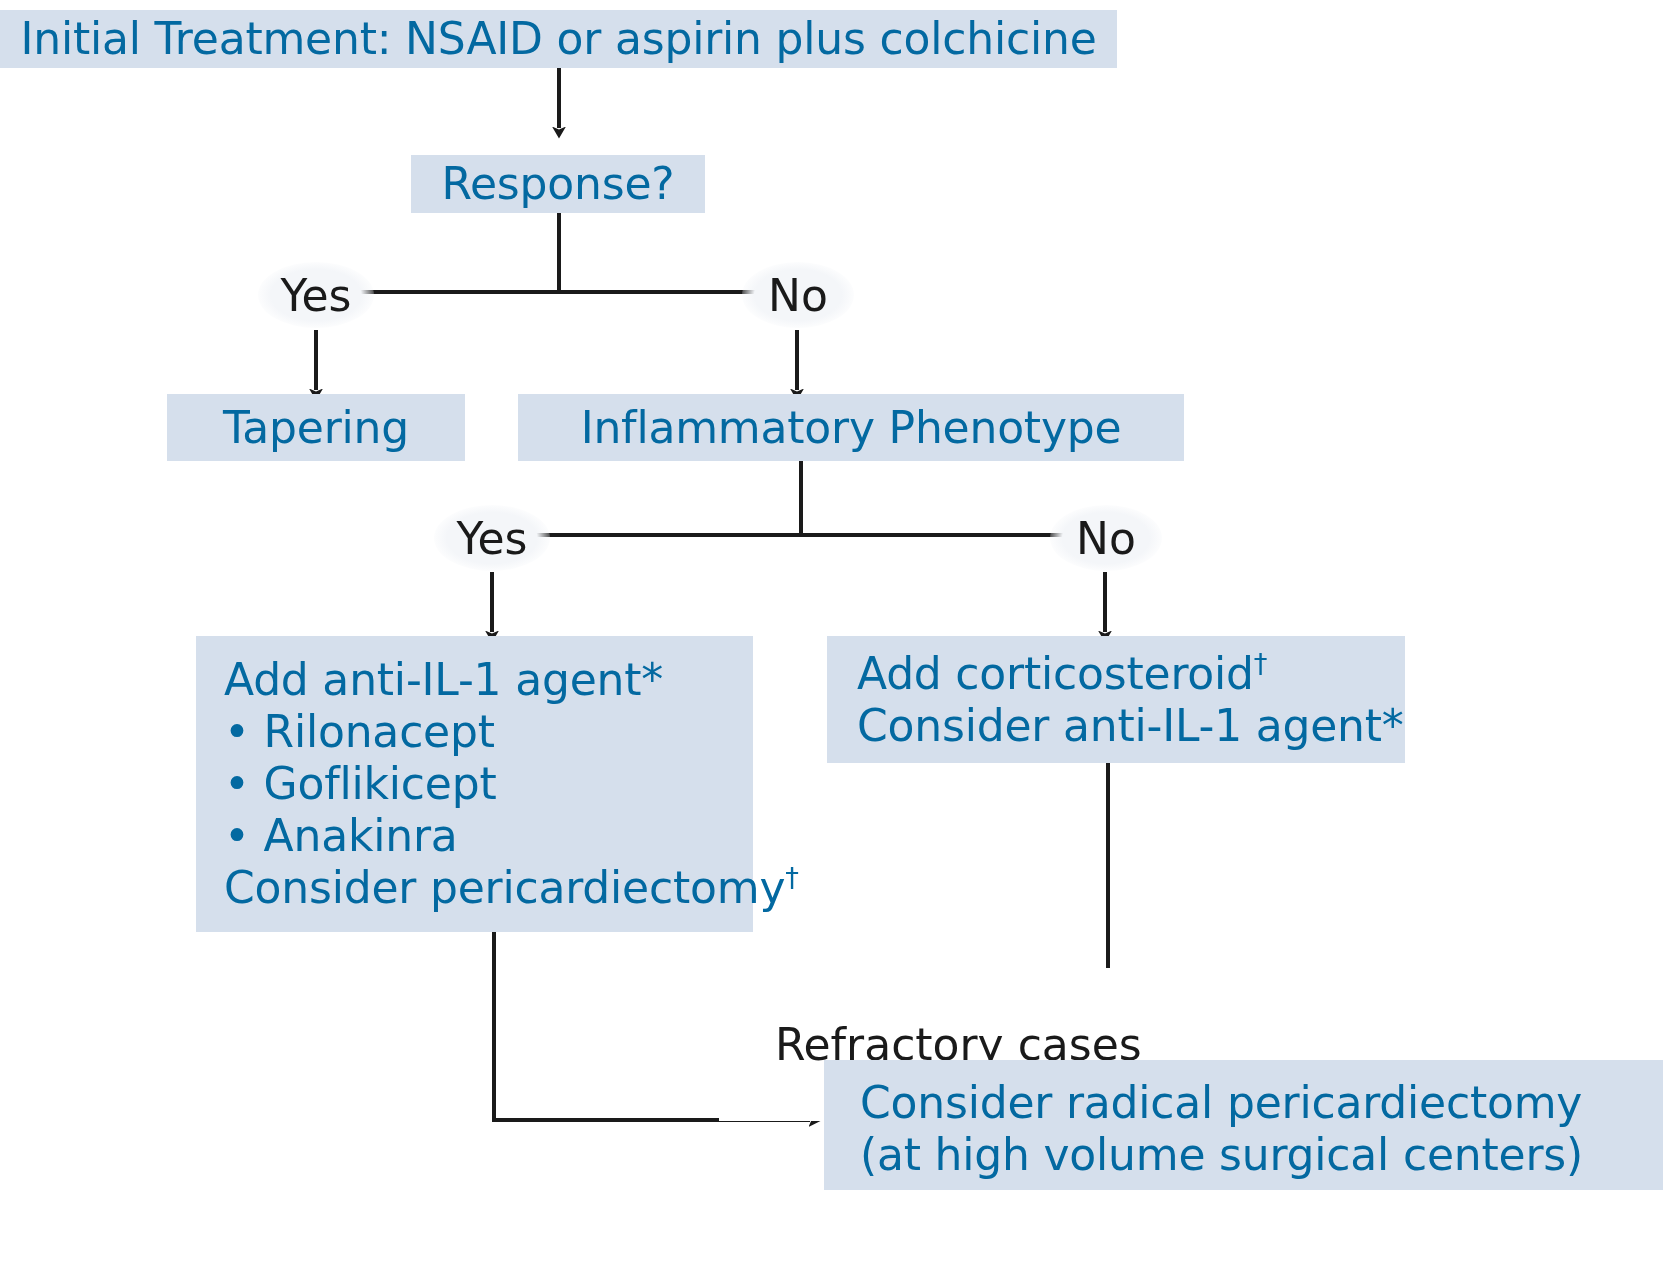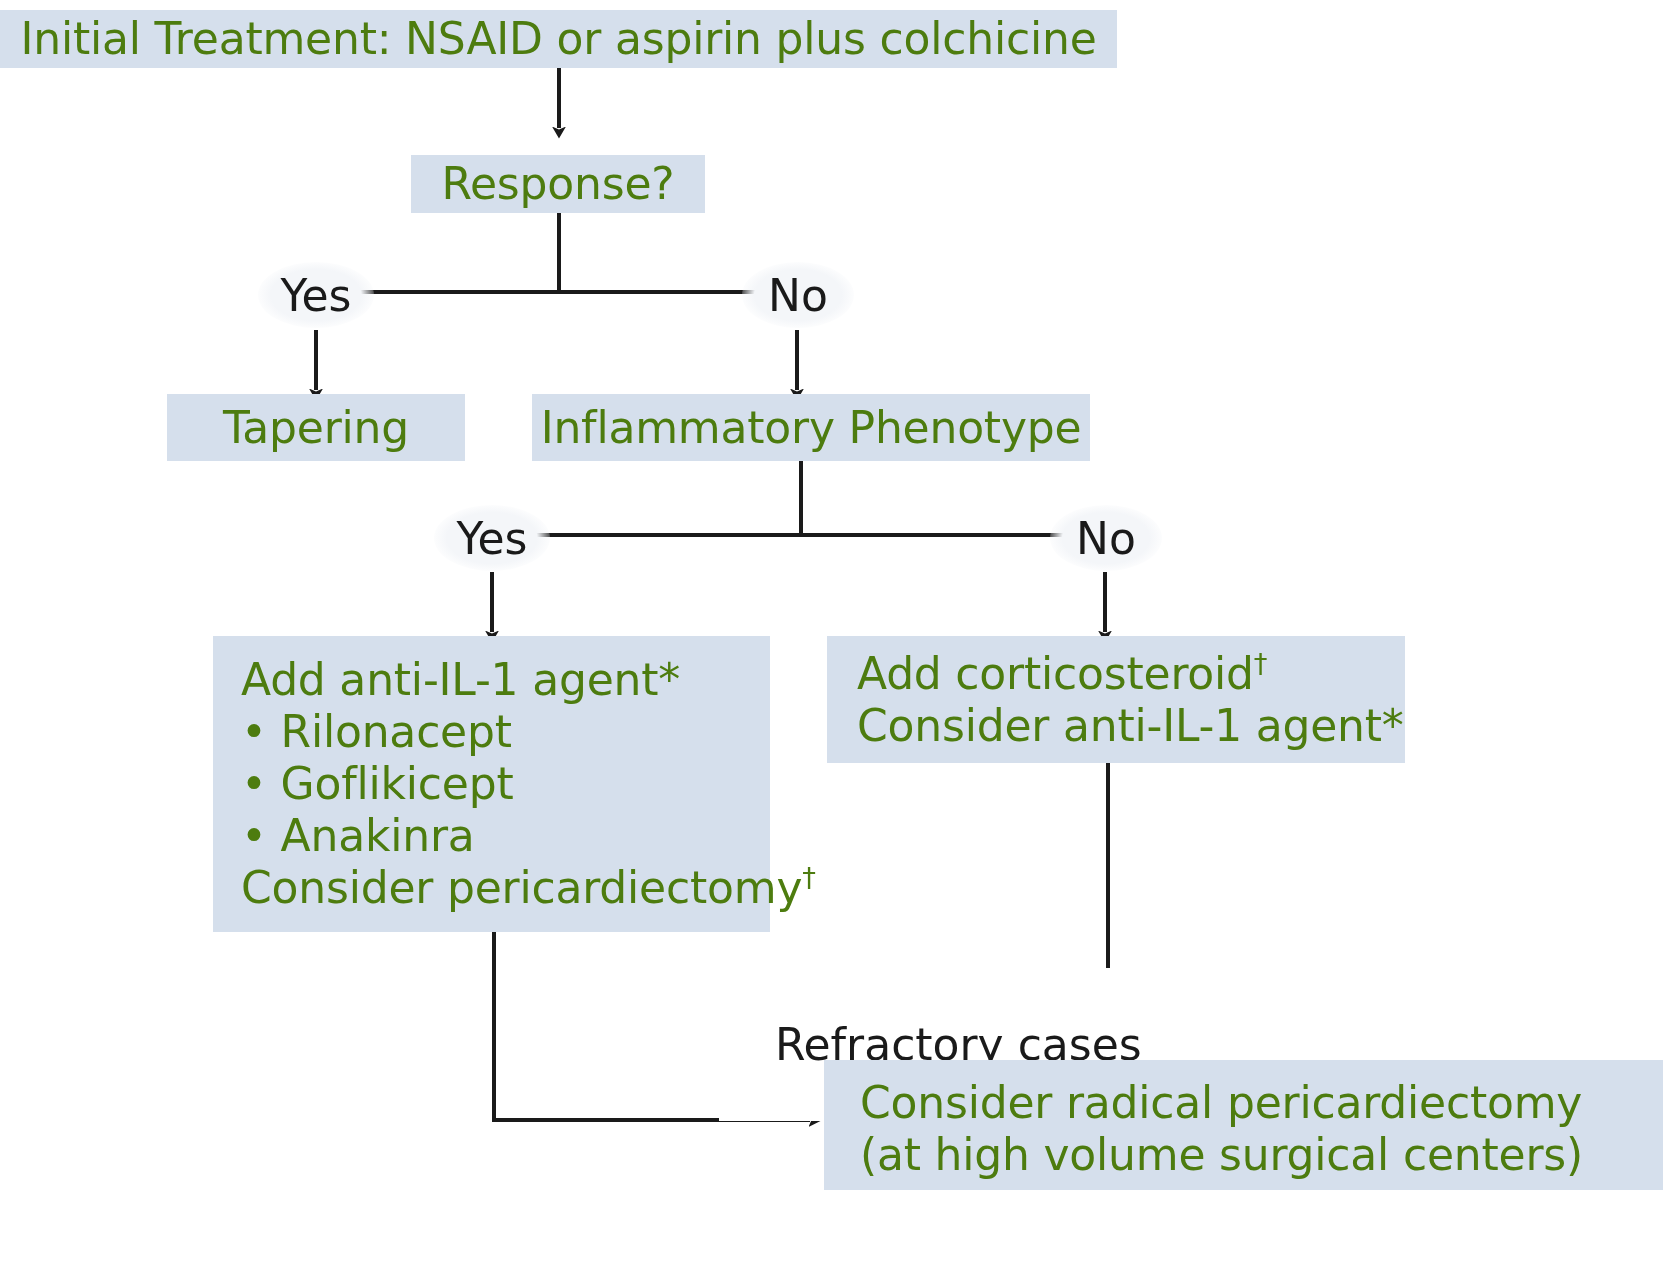--- a/index.html
+++ b/index.html
@@ -21,21 +21,21 @@
     position: absolute;
     left: 0;
     top: 0;
     width: 1663px;
     height: 1264px;
     pointer-events: none;
   }
   .box {
     position: absolute;
     background: #d5dfec;
-    color: #4d7c0f;
+    color: #0369a1;
     display: flex;
     flex-direction: column;
     justify-content: center;
     box-sizing: border-box;
   }
   .box .line {
     white-space: pre;
     line-height: 1.18;
   }
   .boxtext {
@@ -141,33 +141,33 @@
   </div>
 
   <div class="label-node" style="left:742px; top:262px; width:112px; height:66px;">
     <span>No</span>
   </div>
 
   <div class="box center-text" style="left:167px; top:394px; width:298px; height:67px;">
     <div class="line boxtext">Tapering</div>
   </div>
 
-  <div class="box center-text" style="left:532px; top:394px; width:558px; height:67px;text-align:center;">
+  <div class="box center-text" style="left:518px; top:394px; width:666px; height:67px;text-align:center;">
     <div class="line boxtext">Inflammatory Phenotype</div>
   </div>
 
   <div class="label-node" style="left:434px; top:505px; width:116px; height:66px;">
     <span>Yes</span>
   </div>
 
   <div class="label-node" style="left:1050px; top:505px; width:112px; height:66px;">
     <span>No</span>
   </div>
 
-  <div class="box left-text" style="left:213px; top:636px; width:557px; height:296px; padding:18px 0 18px 28px;">
+  <div class="box left-text" style="left:196px; top:636px; width:557px; height:296px; padding:18px 0 18px 28px;">
     <div class="line boxtext">Add anti-IL-1 agent*</div>
     <div class="line boxtext">• Rilonacept</div>
     <div class="line boxtext">• Goflikicept</div>
     <div class="line boxtext">• Anakinra</div>
     <div class="line boxtext"><span>Consider pericardiectomy</span><sup>†</sup></div>
   </div>
 
   <div class="box left-text" style="left:827px; top:636px; width:578px; height:127px; padding:12px 16px 12px 30px;">
     <div class="line boxtext"><span>Add corticosteroid</span><sup>†</sup></div>
     <div class="line boxtext">Consider anti-IL-1 agent*</div>

